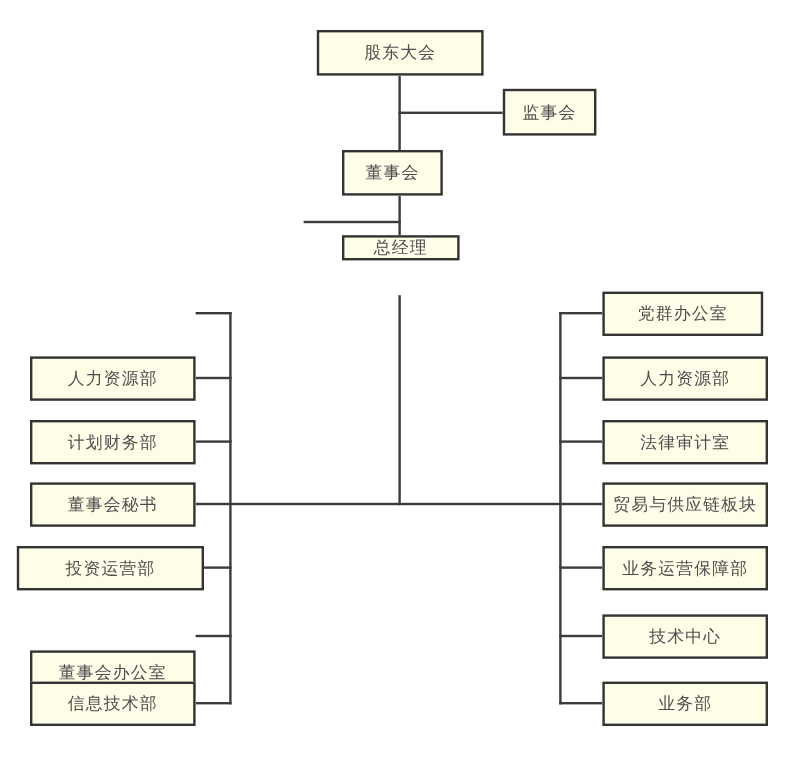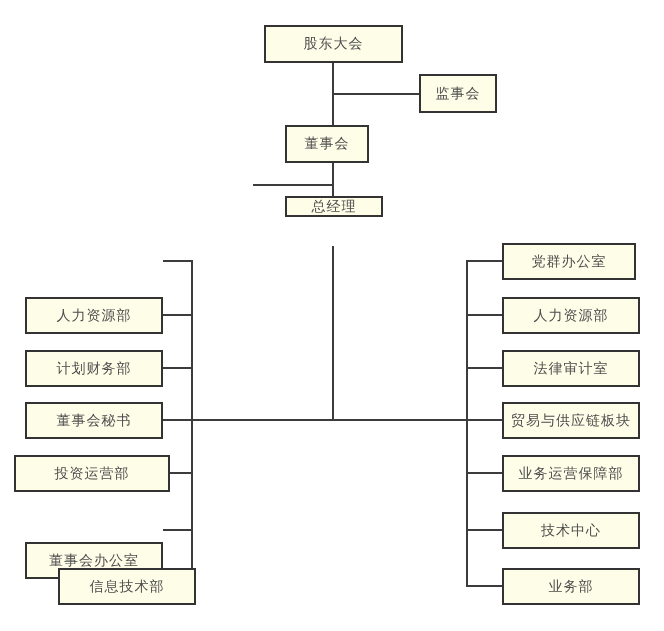--- a/index.html
+++ b/index.html
@@ -77,21 +77,21 @@
   <div class="node" style="left:285px;top:125px;width:84px;height:38px;">董事会</div>
 
 
   <div class="node" style="left:285px;top:196px;width:98px;height:21px;">总经理</div>
 
   <div class="node" style="left:25px;top:297px;width:138px;height:37px;">人力资源部</div>
   <div class="node" style="left:25px;top:350px;width:138px;height:37px;">计划财务部</div>
   <div class="node" style="left:25px;top:402px;width:138px;height:37px;">董事会秘书</div>
   <div class="node" style="left:14px;top:455px;width:156px;height:37px;">投资运营部</div>
   <div class="node" style="left:25px;top:512px;width:138px;height:37px;margin-top:30px;">董事会办公室</div>
-  <div class="node" style="left:25px;top:568px;width:138px;height:37px;margin-left:33px;">信息技术部</div>
+  <div class="node" style="left:25px;top:568px;width:138px;height:37px;">信息技术部</div>
 
   <div class="node" style="left:502px;top:243px;width:134px;height:37px;">党群办公室</div>
   <div class="node" style="left:502px;top:297px;width:138px;height:37px;">人力资源部</div>
   <div class="node" style="left:502px;top:350px;width:138px;height:37px;font-family:Liberation Mono, monospace;">法律审计室</div>
   <div class="node" style="left:502px;top:402px;width:138px;height:37px;">贸易与供应链板块</div>
   <div class="node" style="left:502px;top:455px;width:138px;height:37px;">业务运营保障部</div>
   <div class="node" style="left:502px;top:512px;width:138px;height:37px;">技术中心</div>
   <div class="node" style="left:502px;top:568px;width:138px;height:37px;">业务部</div>
 
 </div>

